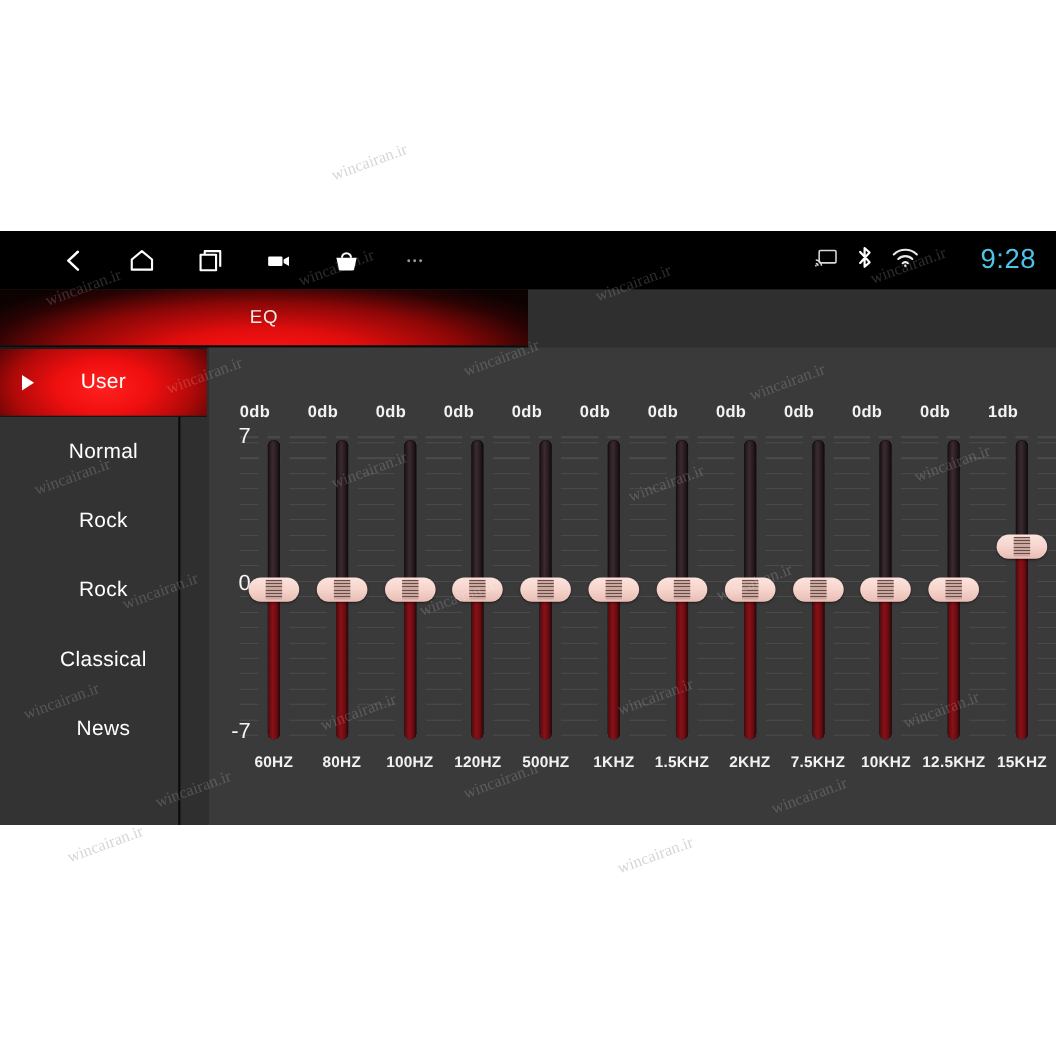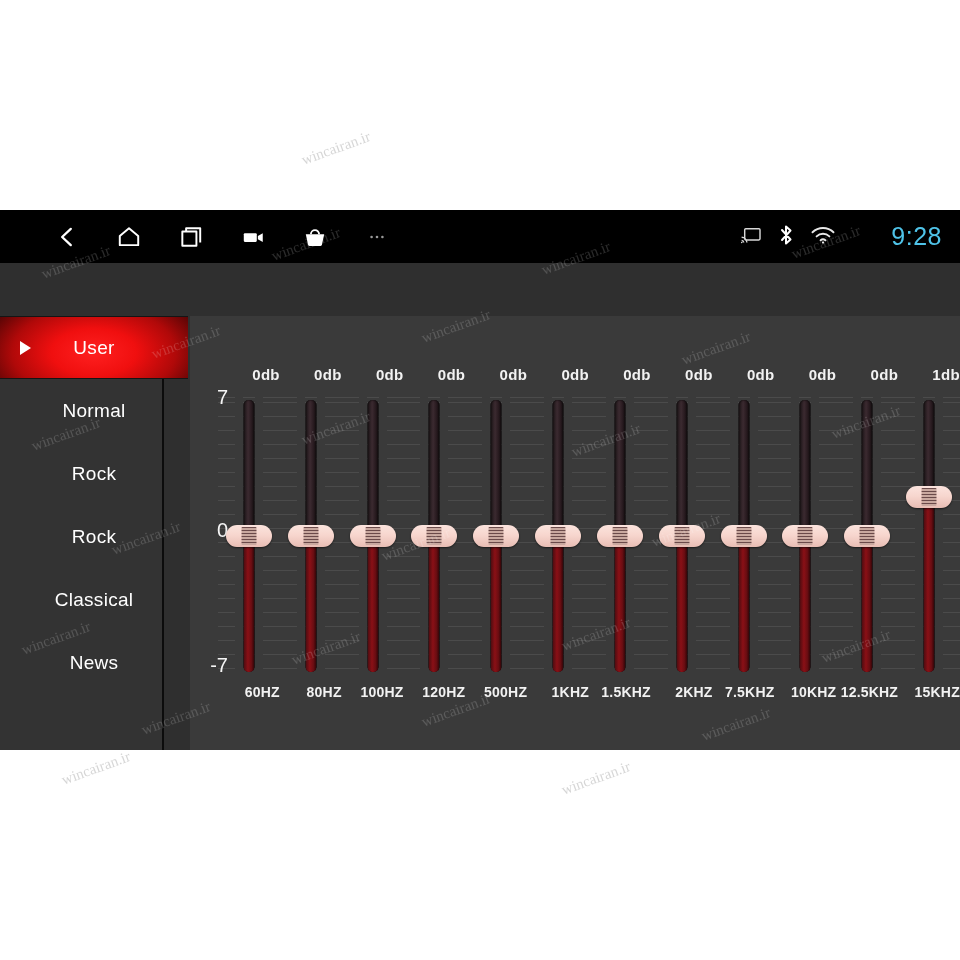--- a/index.html
+++ b/index.html
@@ -77,21 +77,21 @@
   #eqpanel {
     position:absolute; left:190px; top:0; width:770px; height:434px;
     background:#3a3a3a;
   }
 
   #dblabels {
     position:absolute; left:28px; top:50px; width:742px; height:24px;
     display:flex;
   }
   .dbval {
-    flex:1; text-align:right; font-size:15px; color:#f2f2f2; font-weight:bold; letter-spacing:0.3px;
+    flex:1; text-align:left; font-size:15px; color:#f2f2f2; font-weight:bold; letter-spacing:0.3px;
   }
 
   #scale { position:absolute; left:0; top:78px; width:770px; height:285px; }
   .axlab {
     position:absolute; left:4px; width:34px; text-align:right;
     font-size:20px; color:#f5f5f5;
   }
   #ax-top { top:-8px; }
   #ax-mid { top:125px; }
   #ax-bot { top:260px; }
@@ -136,21 +136,21 @@
     content:""; position:absolute; left:50%; top:2px; transform:translateX(-50%);
     width:15px; height:18px;
     background:
       repeating-linear-gradient(to bottom, #6b4a4a 0px, #6b4a4a 1px, #c9a89f 1px, #c9a89f 3px);
     border-radius:1px;
   }
 
   #freqlabels {
     position:absolute; left:28px; top:368px; width:742px; height:24px; display:flex;
   }
-  .freq { flex:1; text-align:right; font-size:14px; color:#f2f2f2; font-weight:bold; letter-spacing:0.2px; }
+  .freq { flex:1; text-align:center; font-size:14px; color:#f2f2f2; font-weight:bold; letter-spacing:0.2px; }
 
   
   .wm {
     position:absolute; color:rgba(255,255,255,0.17); font-size:15px;
     transform:rotate(-20deg); pointer-events:none; white-space:nowrap;
     font-family:"Liberation Serif", serif;
   }
   .wm.dark { color:rgba(120,120,120,0.30); }
 </style>
 </head>
@@ -231,20 +231,21 @@
             <path d="M10.6 15.3 A3.8 3.8 0 0 1 15.4 15.3"></path>
             <circle cx="13" cy="17.6" r="1.1" fill="#e8e8e8" stroke="none"></circle>
           </svg>
         </span>
 
         <span id="clock">9:28</span>
       </div>
     </div>
 
     <div id="tabs">
+      <div class="tab" id="tab-eq">EQ</div>
     </div>
 
     <div id="appbody">
 
       <div id="sidebar">
         <div class="preset active">
           <span class="tri"></span>
           <span>User</span>
         </div>
         <div class="preset">

